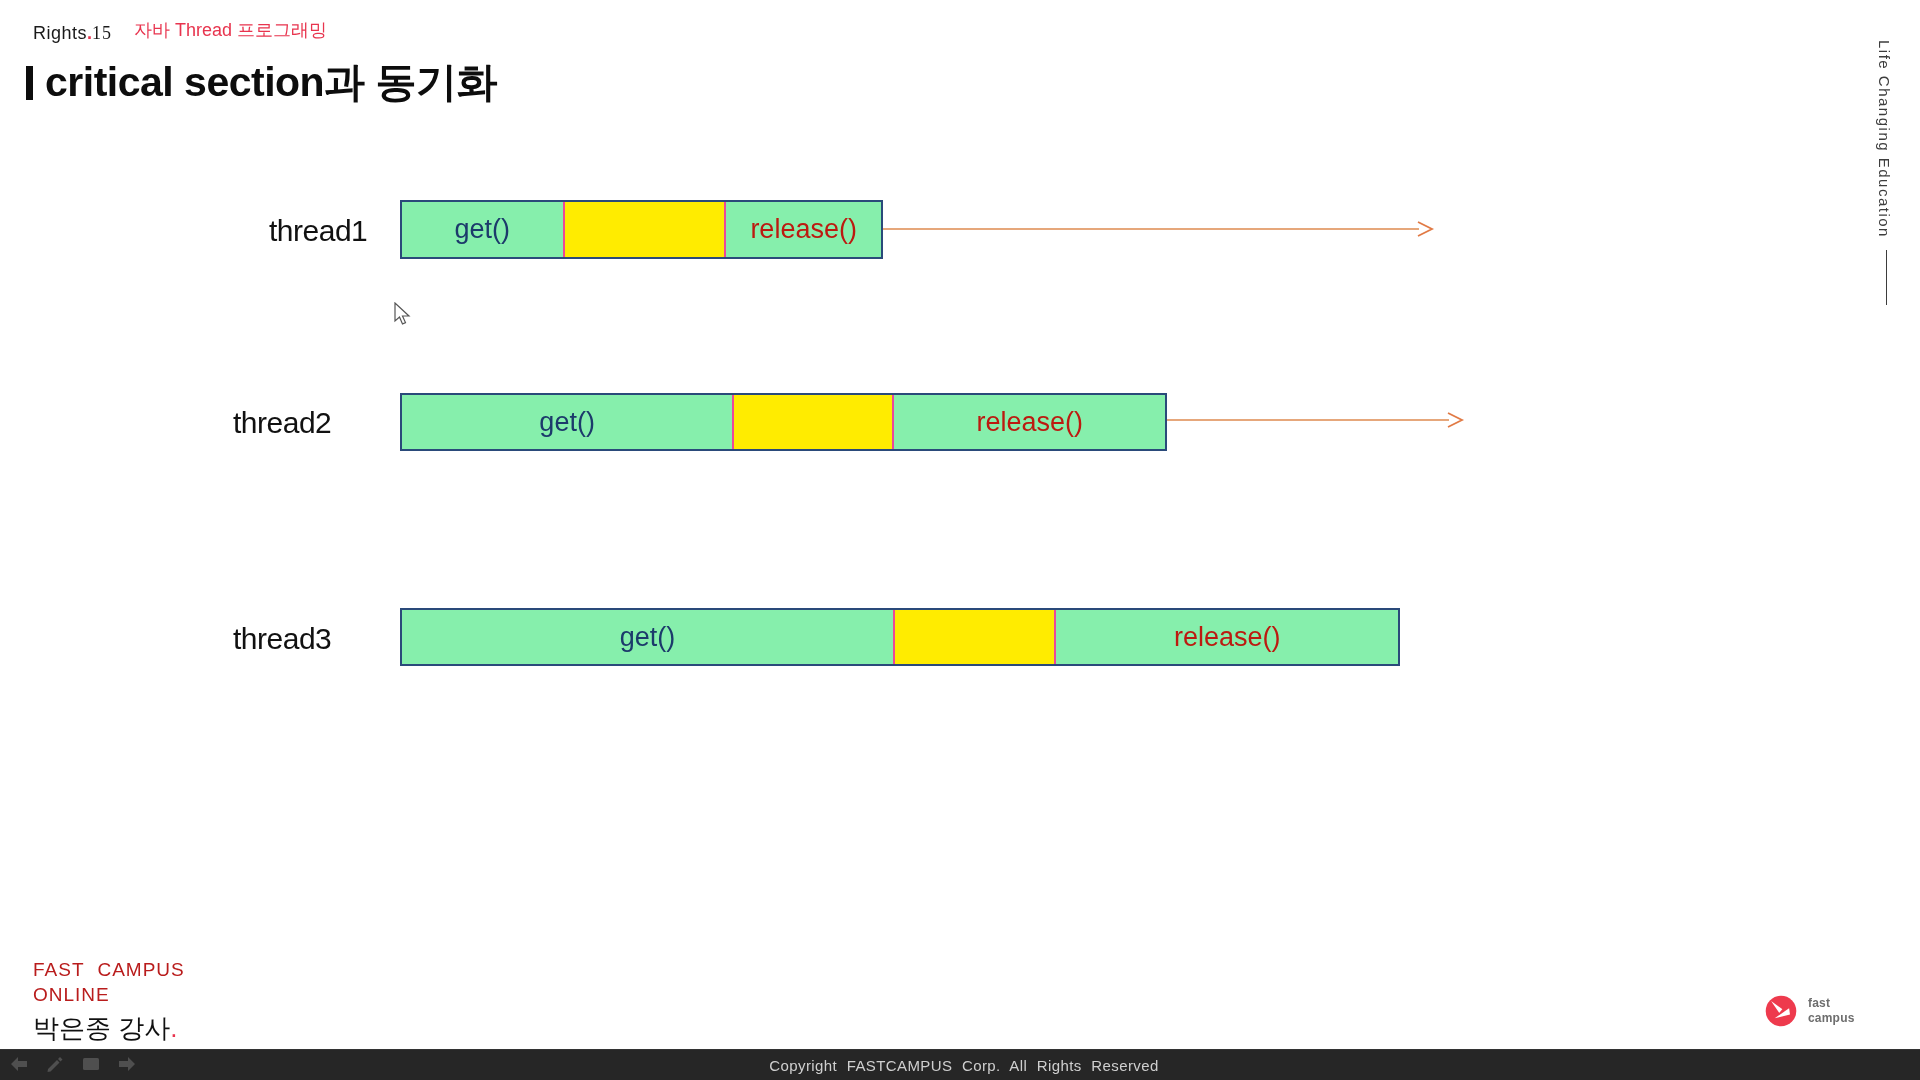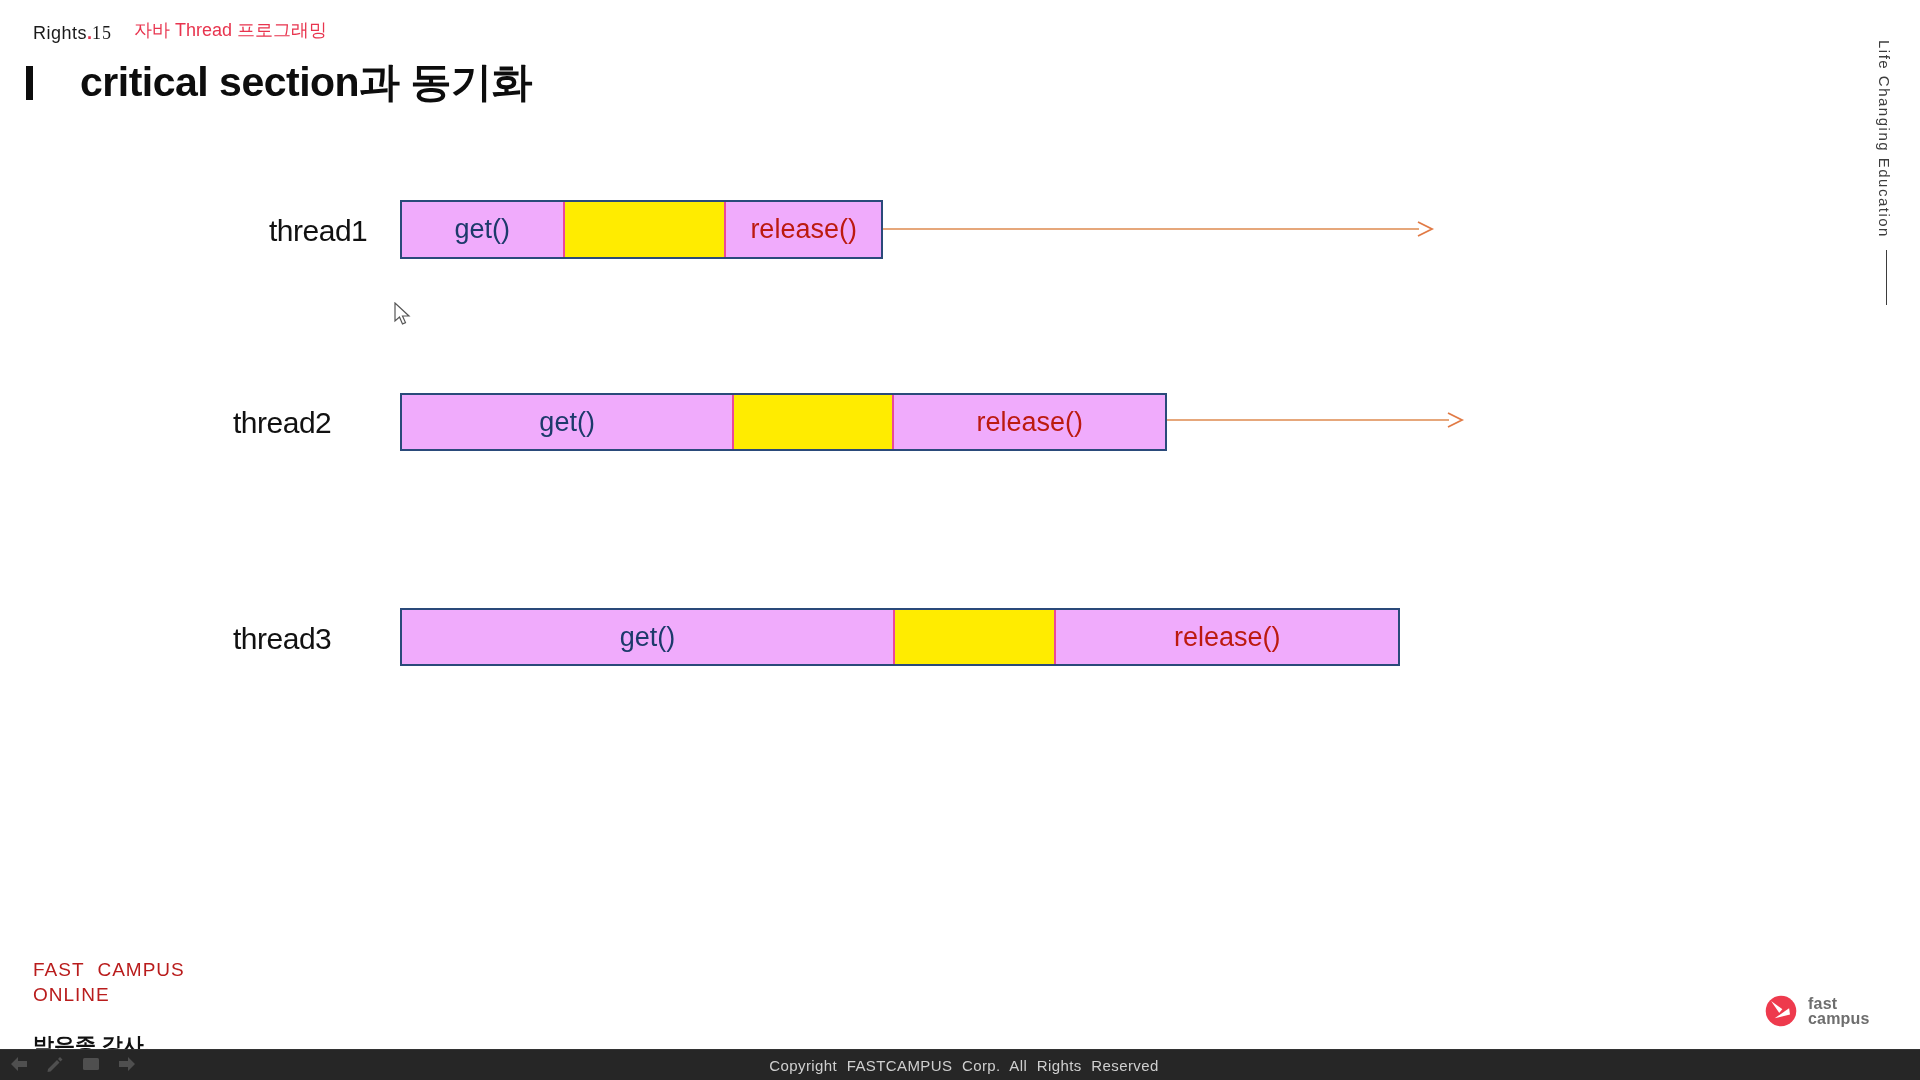--- a/index.html
+++ b/index.html
@@ -9,41 +9,41 @@
     font-family:"Liberation Sans", sans-serif; color:#111;
   }
 
   
   .chapter-line { position:absolute; left:33px; top:21px; font-size:18px; display:flex; align-items:baseline; }
   .chapter-word { color:#1a1a1a; letter-spacing:.5px; }
   .chapter-dot  { color:#e8344e; font-weight:700; }
   .chapter-num  { color:#1a1a1a; letter-spacing:1px;font-family:Liberation Serif, serif; }
   .chapter-sub  { color:#e8344e; font-weight:400; margin-left:22px; font-size:18px; transform:translateY(-3px); }
 
-  .page-title { position:absolute; left:26px; top:55px; display:flex; align-items:center;gap:35px; }
+  .page-title { position:absolute; left:26px; top:55px; display:flex; align-items:center; }
   .title-marker {
     display:inline-block; width:7px; height:34px; background:#0d0d0d; margin-right:12px;
   }
   .title-text { font-size:41px; font-weight:700; color:#0d0d0d; letter-spacing:-.5px; }
 
   
   .side-branding { position:absolute; top:40px; right:24px; width:20px; text-align:center; }
   .side-vertical-text {
     writing-mode:vertical-lr; font-size:15px; color:#3d3d3d; letter-spacing:1.5px; white-space:nowrap;
   }
   .side-vertical-rule { width:1px; height:55px; background:#3d3d3d; margin:12px auto 0 auto; }
 
   
   .thread-label { position:absolute; font-size:30px; color:#111; letter-spacing:-.5px; }
   .lab1 { left:233px; top:214px;margin-left:36px; }
   .lab2 { left:233px; top:406px; }
   .lab3 { left:233px; top:622px; }
 
   .thread-box {
-    position:absolute; display:flex; border:2px solid #2a4a7a; background:#f0abfc;
+    position:absolute; display:flex; border:2px solid #2a4a7a; background:#86efac;
   }
   .box1 { left:400px; top:200px; width:483px; height:59px; }
   .box2 { left:400px; top:393px; width:767px; height:58px; }
   .box3 { left:400px; top:608px; width:1000px; height:58px; }
 
   .seg { display:flex; align-items:center; justify-content:center; height:100%; }
   .seg + .seg { border-left:2px solid #ec4899; }
   .seg-get     { color:#1c3a6b; font-size:27px; }
   .seg-crit    { background:#ffec00; }
   .seg-release { color:#bc1a10; font-size:27px; }
@@ -55,25 +55,25 @@
   .arrow { position:absolute; }
   .arrow1 { left:883px;  top:219px; }
   .arrow2 { left:1167px; top:410px; }
 
   
   .cursor { position:absolute; left:393px; top:302px; }
 
   
   .brand-block { position:absolute; left:33px; top:957px; }
   .brand-line { font-size:19px; color:#b91c1c; letter-spacing:1px; word-spacing:7px; line-height:25px; }
-  .instructor-line { margin-top:24px; font-size:21px; font-weight:700; color:#111; }
+  .instructor-line { margin-top:4px; font-size:26px; font-weight:400; color:#111; }
   .instructor-dot { color:#e8344e; }
 
   .logo { position:absolute; left:1763px; top:993px; display:flex; align-items:center; }
-  .logo-text { margin-left:9px; color:#6e6e6e; font-size:16px; font-weight:700; line-height:15px; letter-spacing:.2px; }
+  .logo-text { margin-left:9px; color:#6e6e6e; font-size:12px; font-weight:700; line-height:15px; letter-spacing:.2px; }
 
   .bottom-bar {
     position:absolute; left:0; bottom:0; width:1920px; height:31px;
     background:#262626; border-top:1px solid #333;
   }
   .bar-controls { position:absolute; left:8px; top:4px; display:flex; gap:14px; align-items:center; }
   .bar-controls .ctl { width:22px; height:20px; display:flex; align-items:center; justify-content:center; cursor:pointer; }
   .copyright {
     position:absolute; left:0; top:0; width:100%; height:100%;
     display:flex; align-items:center; justify-content:center;

